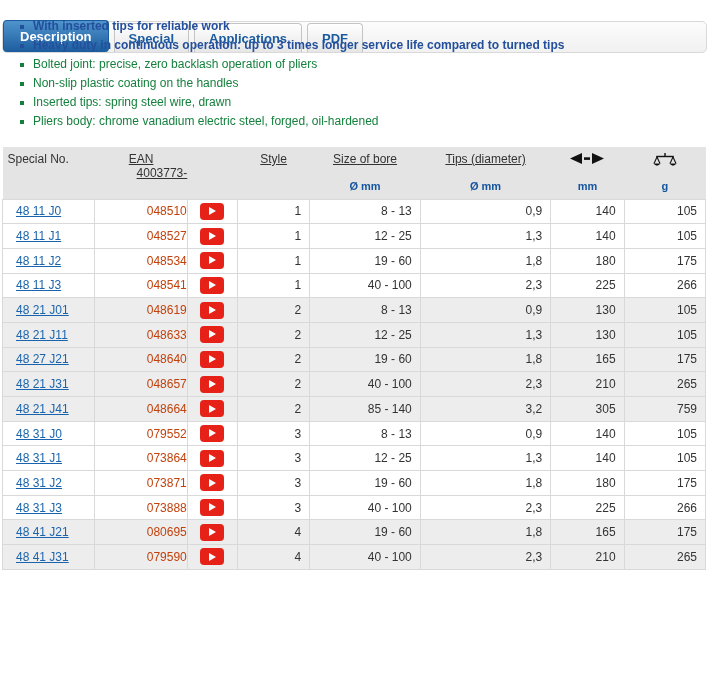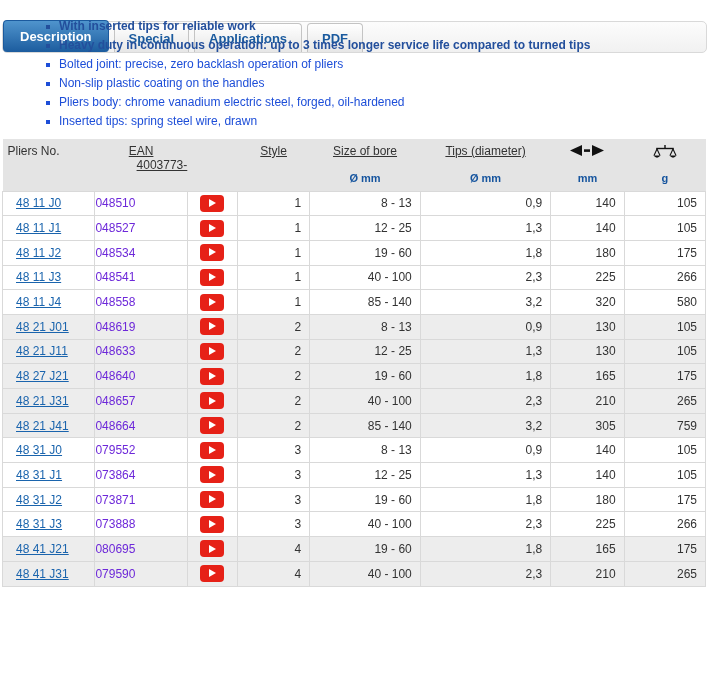--- a/index.html
+++ b/index.html
@@ -12,39 +12,39 @@
     background:linear-gradient(#fcfcfc,#f1f1f1); border:1px solid #d9d9d9; border-radius:5px;
     display:flex; align-items:flex-end; }
   .tab { display:flex; align-items:center; justify-content:center; font-size:13px; font-weight:bold;
     border:1px solid #c4c4c4; border-bottom:none; border-radius:4px 4px 0 0; cursor:pointer;
     height:29px; padding:0 14px; margin-right:5px; color:#1a5a9e;
     background:linear-gradient(#ffffff,#e6e6e6); }
   .tab.active { height:32px; color:#fff; border-color:#1b5a9e; border-radius:4px;
     background:linear-gradient(#4f94cd,#1c5c9e); padding:0 16px; }
 
   
-  ul.features { list-style:none; margin:17px 0 8px 0; padding-left:46px; }
-  ul.features li { position:relative; padding-left:13px; line-height:19px; font-size:12px; color:#1d4ed8; }
+  ul.features { list-style:none; margin:17px 0 16px 0; padding-left:20px; }
+  ul.features li { position:relative; padding-left:13px; line-height:19px; font-size:12px; color:#15803d; }
   ul.features li::before { content:""; position:absolute; left:0; top:8px; width:4px; height:4px; background:currentColor; }
   ul.features li.em { color:#234f9c; font-weight:bold; }
 
   
   table.products { border-collapse:collapse; table-layout:fixed; width:704px; margin:4px 0 0 2px; font-size:12px; }
   thead { background:#e4e4e4; }
   thead td { color:#333; font-weight:normal; }
   thead tr.labels td { vertical-align:top; padding-top:5px; height:32px; }
   thead tr.units td { height:19px; vertical-align:top; color:#15549e; font-weight:bold; font-size:11px; text-align:center; }
   .h-article { text-align:left; padding-left:5px; }
   .h-center { text-align:center;text-decoration:underline; }
   .ean2 { text-align:right; }
   tbody td { border:1px solid #d9d9d9; height:24.7px; padding:0; }
   tbody tr.shaded td { background:#ededed; }
   .c-article { text-align:left; padding-left:6px; }
   .c-article a { color:#1a64ad; text-decoration:underline;margin-left:7px; }
-  .c-ean { text-align:left; color:#6d28d9; }
+  .c-ean { text-align:right; color:#c2410c; }
   .c-video { text-align:center; }
   .c-style,.c-bore,.c-tips,.c-length,.c-weight { text-align:right; padding-right:8px; color:#333; }
 
   
   .playbtn { display:inline-block; vertical-align:middle; width:24px; height:17px; background:#e62117;
     border:none; border-radius:4px; cursor:pointer; position:relative; }
   .playbtn .tri { position:absolute; left:9px; top:4.2px; width:0; height:0;
     border-left:7px solid #fff; border-top:4.3px solid transparent; border-bottom:4.3px solid transparent; }
 
   .icon-cell svg { display:inline-block; vertical-align:top; }
@@ -67,38 +67,38 @@
     <div class="tab">
         <span>PDF</span>
       </div>
   </div>
 
   <ul class="features">
     <li class="em">With inserted tips for reliable work</li>
     <li class="em">Heavy duty in continuous operation: up to 3 times longer service life compared to turned tips</li>
     <li>Bolted joint: precise, zero backlash operation of pliers</li>
     <li>Non-slip plastic coating on the handles</li>
+    <li>Inserted tips: spring steel wire, drawn</li>
     <li>Pliers body: chrome vanadium electric steel, forged, oil-hardened</li>
-    <li>Inserted tips: spring steel wire, drawn</li>
   </ul>
 
   <table class="products">
     <colgroup>
       <col style="width:92px">
         <col style="width:92px">
         <col style="width:50px">
         <col style="width:72px">
       <col style="width:110px">
         <col style="width:130px">
         <col style="width:73px">
         <col style="width:81px">
     </colgroup>
     <thead>
       <tr class="labels">
-        <td class="h-article">Pliers No.</td>
+        <td class="h-article">Special No.</td>
         <td class="h-center">
           <div>EAN</div>
           <div class="ean2">4003773-</div>
         </td>
         <td class="h-center"></td>
         <td class="h-center">Style</td>
         <td class="h-center">Size of bore</td>
         <td class="h-center">Tips (diameter)</td>
         <td class="h-center icon-cell">
           <span>
@@ -167,30 +167,20 @@
         <tr>
           <td class="c-article"><a href="#">48 11 J3</a></td>
           <td class="c-ean"><span>048541</span></td>
           <td class="c-video"><button class="playbtn"><span class="tri"></span></button></td>
           <td class="c-style"><span>1</span></td>
           <td class="c-bore"><span>40 - 100</span></td>
           <td class="c-tips"><span>2,3</span></td>
           <td class="c-length"><span>225</span></td>
           <td class="c-weight"><span>266</span></td>
         </tr>
-        <tr>
-          <td class="c-article"><a href="#">48 11 J4</a></td>
-          <td class="c-ean"><span>048558</span></td>
-          <td class="c-video"><button class="playbtn"><span class="tri"></span></button></td>
-          <td class="c-style"><span>1</span></td>
-          <td class="c-bore"><span>85 - 140</span></td>
-          <td class="c-tips"><span>3,2</span></td>
-          <td class="c-length"><span>320</span></td>
-          <td class="c-weight"><span>580</span></td>
-        </tr>
         <tr class="shaded">
           <td class="c-article"><a href="#">48 21 J01</a></td>
           <td class="c-ean"><span>048619</span></td>
           <td class="c-video"><button class="playbtn"><span class="tri"></span></button></td>
           <td class="c-style"><span>2</span></td>
           <td class="c-bore"><span>8 - 13</span></td>
           <td class="c-tips"><span>0,9</span></td>
           <td class="c-length"><span>130</span></td>
           <td class="c-weight"><span>105</span></td>
         </tr>

